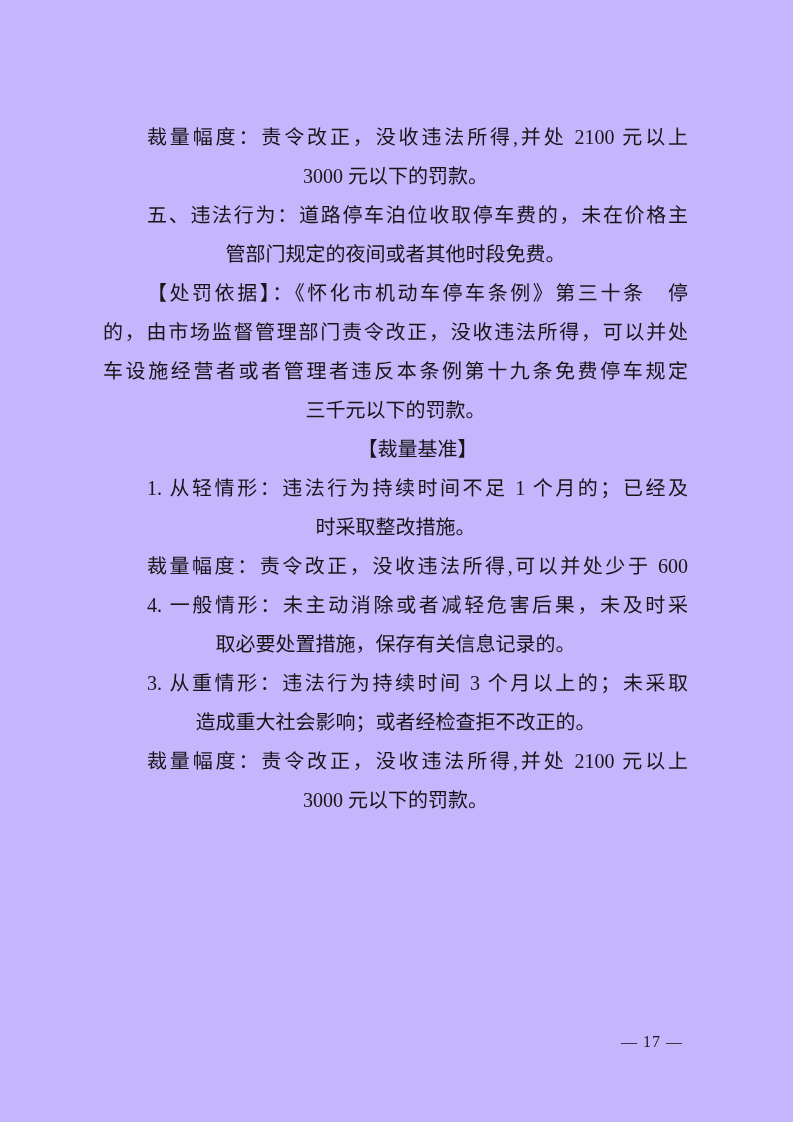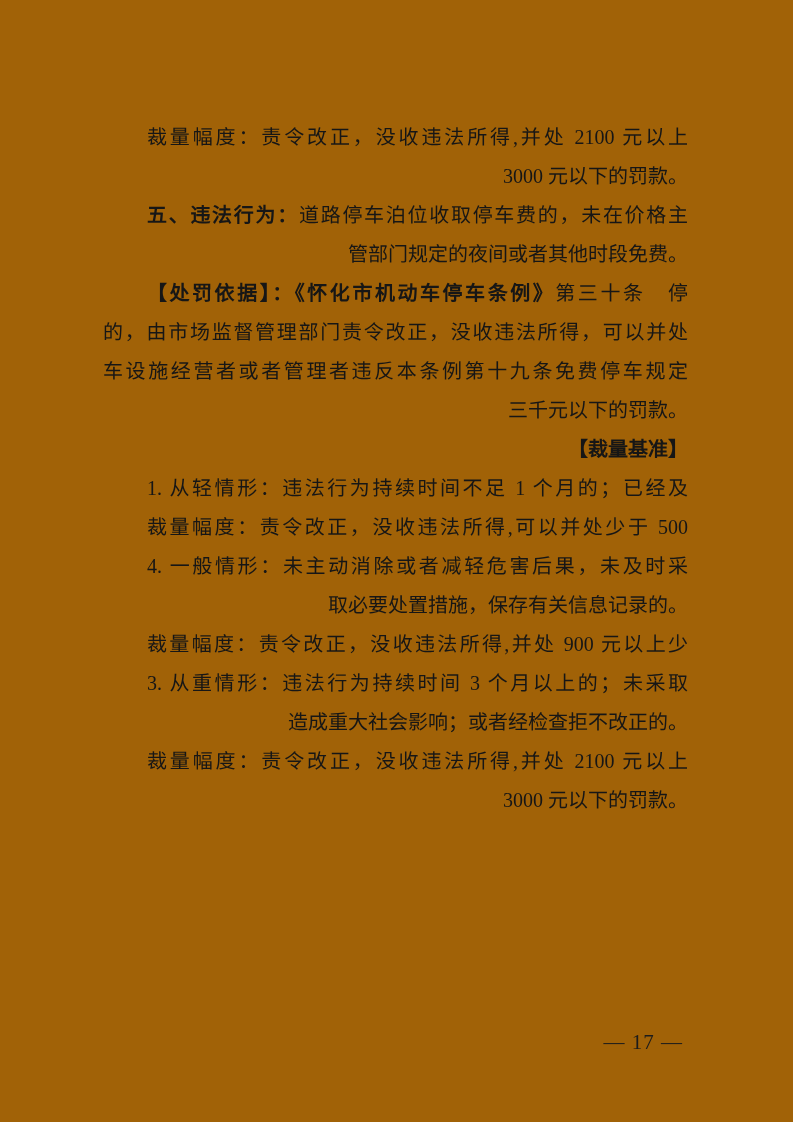--- a/index.html
+++ b/index.html
@@ -4,82 +4,82 @@
 <style>
   html, body {
     margin: 0;
     padding: 0;
     background: #e8e8e8;
   }
   .page {
     position: relative;
     width: 793px;
     height: 1122px;
-    background: #a16207;
+    background: #c4b5fd;
     margin: 0 auto;
     font-family: "Liberation Serif", "DejaVu Serif", serif;
     overflow: hidden;
   }
   .doc-body {
     position: absolute;
     left: 103px;
     top: 118px;
     width: 585px;
   }
   .line {
     font-size: 20px;
     line-height: 39px;
     height: 39px;
     color: #161616;
-    text-align: right;
+    text-align: center;
     white-space: nowrap;
   }
   .line.justify {
     white-space: normal;
     text-align: justify;
     text-align-last: justify;
     text-justify: inter-character;
   }
   .line.indent {
     padding-left: 44px;
   }
   .seg { white-space: inherit; }
   .seg.bold {
-    font-weight: 700;
+    font-weight: 400;
     font-family: "Liberation Sans", "DejaVu Sans", sans-serif;
   }
   .footer {
     position: absolute;
     top: 1030px;
     right: 110px;
-    font-size: 21px;
+    font-size: 16px;
     line-height: 24px;
     color: #1c1c1c;
     letter-spacing: 1px;
   }
 </style>
 </head>
 <body>
 
 <div class="page">
   <div class="doc-body">
       <div class="line indent justify"><span class="seg">裁量幅度：责令改正，没收违法所得,并处 2100 元以上</span></div>
       <div class="line"><span class="seg">3000 元以下的罚款。</span></div>
       <div class="line indent justify"><span class="seg bold">五、违法行为：</span><span class="seg">道路停车泊位收取停车费的，未在价格主</span></div>
       <div class="line"><span class="seg">管部门规定的夜间或者其他时段免费。</span></div>
       <div class="line indent justify"><span class="seg bold">【处罚依据】：《怀化市机动车停车条例》</span><span class="seg">第三十条　停</span></div>
       <div class="line justify"><span class="seg">的，由市场监督管理部门责令改正，没收违法所得，可以并处</span></div>
       <div class="line justify"><span class="seg">车设施经营者或者管理者违反本条例第十九条免费停车规定</span></div>
       <div class="line"><span class="seg">三千元以下的罚款。</span></div>
       <div class="line indent"><span class="seg bold">【裁量基准】</span></div>
       <div class="line indent justify"><span class="seg">1. 从轻情形：违法行为持续时间不足 1 个月的；已经及</span></div>
-      <div class="line indent justify"><span class="seg">裁量幅度：责令改正，没收违法所得,可以并处少于 500</span></div>
+      <div class="line"><span class="seg">时采取整改措施。</span></div>
+      <div class="line indent justify"><span class="seg">裁量幅度：责令改正，没收违法所得,可以并处少于 600</span></div>
       <div class="line indent justify"><span class="seg">4. 一般情形：未主动消除或者减轻危害后果，未及时采</span></div>
       <div class="line"><span class="seg">取必要处置措施，保存有关信息记录的。</span></div>
-      <div class="line indent justify"><span class="seg">裁量幅度：责令改正，没收违法所得,并处 900 元以上少</span></div>
       <div class="line indent justify"><span class="seg">3. 从重情形：违法行为持续时间 3 个月以上的；未采取</span></div>
       <div class="line"><span class="seg">造成重大社会影响；或者经检查拒不改正的。</span></div>
       <div class="line indent justify"><span class="seg">裁量幅度：责令改正，没收违法所得,并处 2100 元以上</span></div>
       <div class="line"><span class="seg">3000 元以下的罚款。</span></div>
     </div>
   <div class="footer">
     <span>— 17 —</span>
   </div>
 </div>
 

